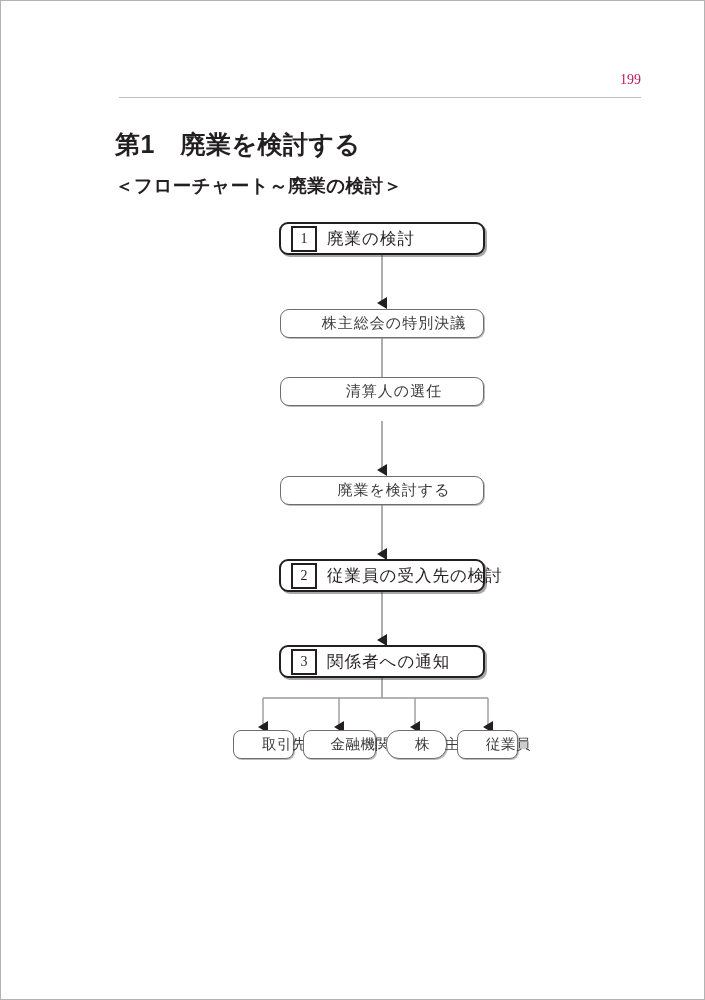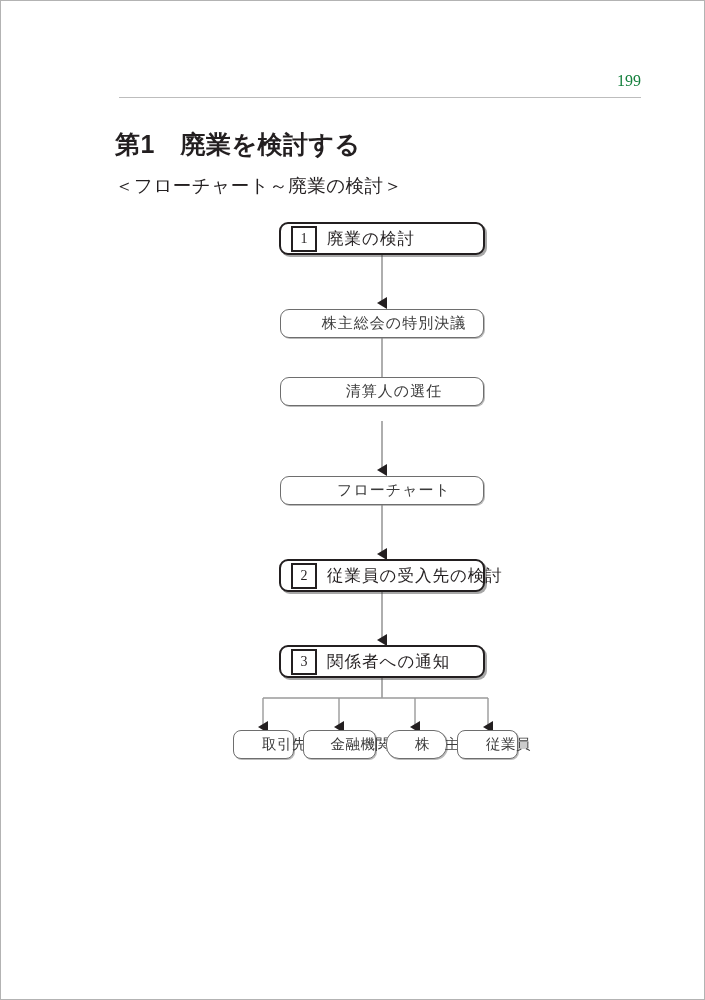--- a/index.html
+++ b/index.html
@@ -36,23 +36,23 @@
     font-size: 14.5px;
     font-family: "Liberation Serif", "DejaVu Serif", serif;
     color: #3a3a3a;
     letter-spacing: 0.5px;
     white-space: pre;
   }
   .rh-page {
     position: absolute;
     right: 0;
     top: 1px;
-    font-size: 16px;
+    font-size: 14px;
     font-family: "Liberation Serif", "DejaVu Serif", serif;
-    color: #15803d;
+    color: #be185d;
   }
   #head-rule {
     position: absolute;
     left: 118px;
     top: 96px;
     width: 522px;
     height: 1px;
     background: #bdbdbd;
   }
 
@@ -65,21 +65,21 @@
     font-weight: bold;
     color: #231f20;
     letter-spacing: 0.5px;
     white-space: pre;
   }
   #section-subtitle {
     position: absolute;
     left: 114px;
     top: 172px;
     font-size: 18.5px;
-    font-weight: normal;
+    font-weight: bold;
     color: #231f20;
     letter-spacing: 0.5px;
     white-space: pre;
   }
 
   
   #flowchart {
     position: absolute;
     left: 0;
     top: 0;
@@ -197,21 +197,21 @@
 
     <div class="node node-plain" style="left:279px; top:308px; width:204px; height:29px;">
       <span class="label">株主総会の特別決議</span>
     </div>
 
     <div class="node node-plain" style="left:279px; top:376px; width:204px; height:29px;">
       <span class="label">清算人の選任</span>
     </div>
 
     <div class="node node-plain" style="left:279px; top:475px; width:204px; height:29px;">
-      <span class="label">フローチャート</span>
+      <span class="label">廃業を検討する</span>
     </div>
 
     <div class="node node-major" style="left:278px; top:558px; width:206px; height:33px;">
       <span class="badge">2</span>
       <span class="label">従業員の受入先の検討</span>
     </div>
 
     <div class="node node-major" style="left:278px; top:644px; width:206px; height:33px;">
       <span class="badge">3</span>
       <span class="label">関係者への通知</span>

